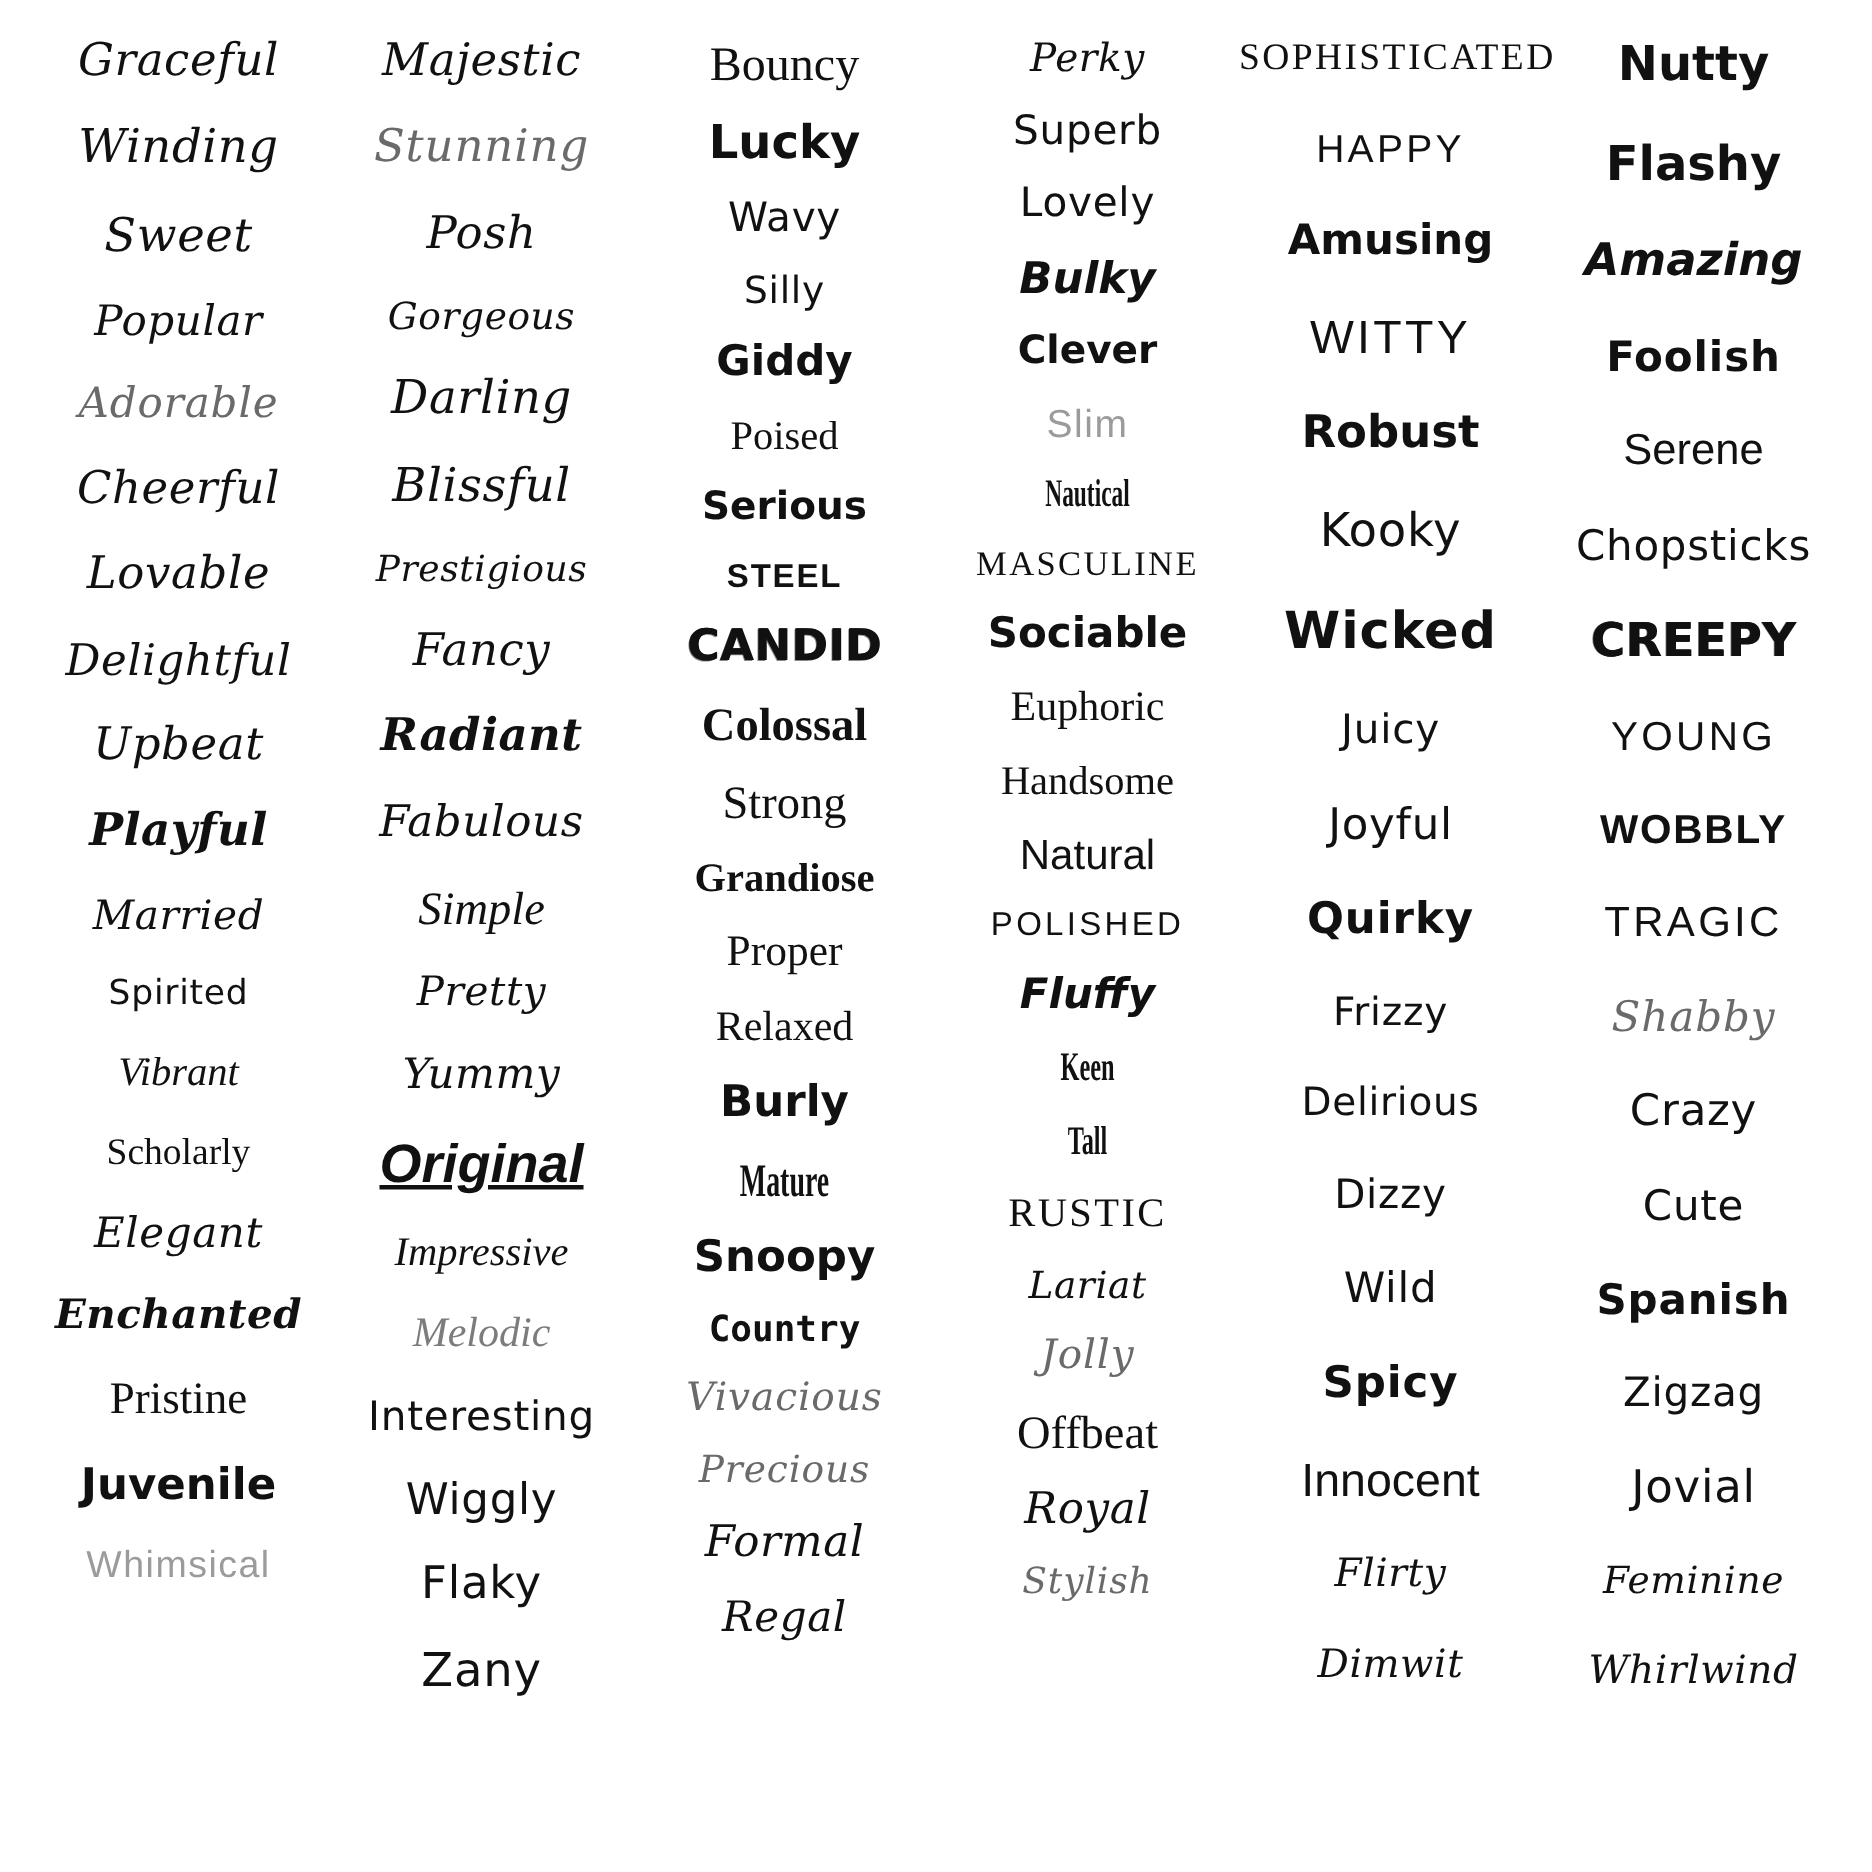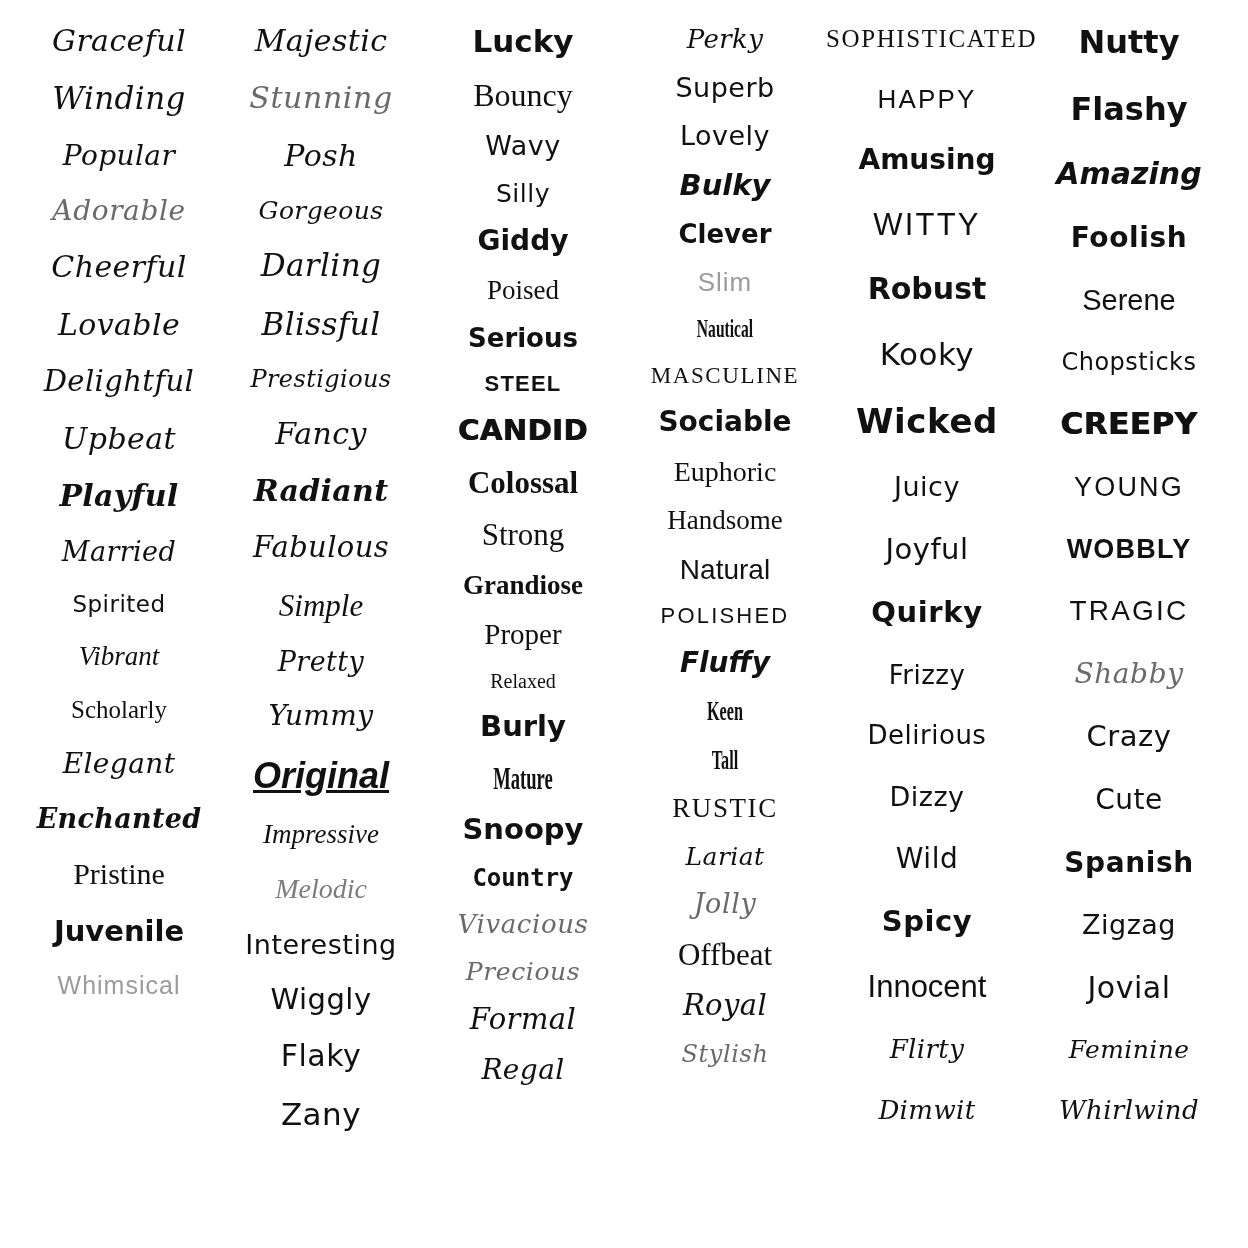--- a/index.html
+++ b/index.html
@@ -148,20 +148,21 @@
     color: #7c7c7c;
   }
 </style>
 </head>
 <body>
 
 <div id="sheet">
     <div class="column">
       <span class="word s-script" style="font-size: 30px; margin-bottom: 27.3684px;">Graceful</span>
       <span class="word s-script" style="font-size: 31px; margin-bottom: 27.3684px;">Winding</span>
+      <span class="word s-script" style="font-size: 31px; margin-bottom: 27.3684px;">Sweet</span>
       <span class="word s-script" style="font-size: 28px; margin-bottom: 27.3684px;">Popular</span>
       <span class="word s-script-light" style="font-size: 28px; margin-bottom: 27.3684px;">Adorable</span>
       <span class="word s-script" style="font-size: 30px; margin-bottom: 27.3684px;">Cheerful</span>
       <span class="word s-script" style="font-size: 30px; margin-bottom: 27.3684px;">Lovable</span>
       <span class="word s-script" style="font-size: 29px; margin-bottom: 27.3684px;">Delightful</span>
       <span class="word s-script" style="font-size: 30px; margin-bottom: 27.3684px;">Upbeat</span>
       <span class="word s-script-b" style="font-size: 30px; margin-bottom: 27.3684px;">Playful</span>
       <span class="word s-script" style="font-size: 27px; margin-bottom: 27.3684px;">Married</span>
       <span class="word s-round" style="font-size: 23px; margin-bottom: 27.3684px;">Spirited</span>
       <span class="word s-italic-serif" style="font-size: 27px; margin-bottom: 27.3684px;">Vibrant</span>
@@ -188,34 +189,34 @@
       <span class="word s-script" style="font-size: 28px; margin-bottom: 27.3684px;">Yummy</span>
       <span class="word s-sans-bi" style="font-size: 36px; margin-bottom: 27.3684px; text-decoration: underline;">Original</span>
       <span class="word s-italic-serif" style="font-size: 27px; margin-bottom: 27.3684px;">Impressive</span>
       <span class="word s-italic-serif-light" style="font-size: 28px; margin-bottom: 27.3684px;">Melodic</span>
       <span class="word s-round" style="font-size: 27px; margin-bottom: 27.3684px;">Interesting</span>
       <span class="word s-round" style="font-size: 29px; margin-bottom: 27.3684px;">Wiggly</span>
       <span class="word s-round" style="font-size: 30px; margin-bottom: 27.3684px;">Flaky</span>
       <span class="word s-round" style="font-size: 31px; margin-bottom: 16px;">Zany</span>
     </div>
     <div class="column">
+      <span class="word s-serif" style="font-size: 32px; margin-bottom: 21.5238px;">Bouncy</span>
       <span class="word s-dj-b" style="font-size: 31px; margin-bottom: 21.5238px;">Lucky</span>
-      <span class="word s-serif" style="font-size: 32px; margin-bottom: 21.5238px;">Bouncy</span>
       <span class="word s-round" style="font-size: 27px; margin-bottom: 21.5238px;">Wavy</span>
       <span class="word s-round" style="font-size: 25px; margin-bottom: 21.5238px;">Silly</span>
       <span class="word s-dj-b" style="font-size: 28px; margin-bottom: 21.5238px;">Giddy</span>
       <span class="word s-serif" style="font-size: 27px; margin-bottom: 21.5238px;">Poised</span>
       <span class="word s-dj-b" style="font-size: 26px; margin-bottom: 21.5238px;">Serious</span>
       <span class="word s-caps-b" style="font-size: 22px; margin-bottom: 21.5238px;">Steel</span>
       <span class="word s-grunge" style="font-size: 29px; margin-bottom: 21.5238px;">Candid</span>
       <span class="word s-serif-b" style="font-size: 31px; margin-bottom: 21.5238px;">Colossal</span>
       <span class="word s-serif" style="font-size: 31px; margin-bottom: 21.5238px;">Strong</span>
       <span class="word s-serif-b" style="font-size: 27px; margin-bottom: 21.5238px;">Grandiose</span>
       <span class="word s-serif" style="font-size: 29px; margin-bottom: 21.5238px;">Proper</span>
-      <span class="word s-serif" style="font-size: 20px; margin-bottom: 21.5238px;">Relaxed</span>
+      <span class="word s-serif" style="font-size: 28px; margin-bottom: 21.5238px;">Relaxed</span>
       <span class="word s-dj-b" style="font-size: 29px; margin-bottom: 21.5238px;">Burly</span>
       <span class="word s-narrow" style="font-size: 31px; margin-bottom: 21.5238px;">Mature</span>
       <span class="word s-dj-b" style="font-size: 29px; margin-bottom: 21.5238px;">Snoopy</span>
       <span class="word s-mono-b" style="font-size: 24px; margin-bottom: 21.5238px;">Country</span>
       <span class="word s-script-light" style="font-size: 26px; margin-bottom: 21.5238px;">Vivacious</span>
       <span class="word s-script-light" style="font-size: 25px; margin-bottom: 21.5238px;">Precious</span>
       <span class="word s-script" style="font-size: 29px; margin-bottom: 21.5238px;">Formal</span>
       <span class="word s-script" style="font-size: 28px; margin-bottom: 0px;">Regal</span>
     </div>
     <div class="column">
@@ -261,21 +262,21 @@
       <span class="word s-sans" style="font-size: 31px; margin-bottom: 34.5882px;">Innocent</span>
       <span class="word s-script" style="font-size: 26px; margin-bottom: 34.5882px;">Flirty</span>
       <span class="word s-script" style="font-size: 26px; margin-bottom: 0px;">Dimwit</span>
     </div>
     <div class="column">
       <span class="word s-dj-b" style="font-size: 32px; margin-bottom: 34.5882px;">Nutty</span>
       <span class="word s-dj-b" style="font-size: 32px; margin-bottom: 34.5882px;">Flashy</span>
       <span class="word s-dj-bi" style="font-size: 30px; margin-bottom: 34.5882px;">Amazing</span>
       <span class="word s-round-b" style="font-size: 28px; margin-bottom: 34.5882px;">Foolish</span>
       <span class="word s-sans" style="font-size: 29px; margin-bottom: 34.5882px;">Serene</span>
-      <span class="word s-round" style="font-size: 24px; margin-bottom: 34.5882px;">Chopsticks</span>
+      <span class="word s-round" style="font-size: 28px; margin-bottom: 34.5882px;">Chopsticks</span>
       <span class="word s-grunge" style="font-size: 31px; margin-bottom: 34.5882px;">Creepy</span>
       <span class="word s-caps" style="font-size: 27px; margin-bottom: 34.5882px;">Young</span>
       <span class="word s-caps-b" style="font-size: 27px; margin-bottom: 34.5882px;">Wobbly</span>
       <span class="word s-caps" style="font-size: 28px; margin-bottom: 34.5882px;">Tragic</span>
       <span class="word s-script-light" style="font-size: 28px; margin-bottom: 34.5882px;">Shabby</span>
       <span class="word s-round" style="font-size: 29px; margin-bottom: 34.5882px;">Crazy</span>
       <span class="word s-round" style="font-size: 28px; margin-bottom: 34.5882px;">Cute</span>
       <span class="word s-round-b" style="font-size: 28px; margin-bottom: 34.5882px;">Spanish</span>
       <span class="word s-round" style="font-size: 27px; margin-bottom: 34.5882px;">Zigzag</span>
       <span class="word s-round" style="font-size: 30px; margin-bottom: 34.5882px;">Jovial</span>

